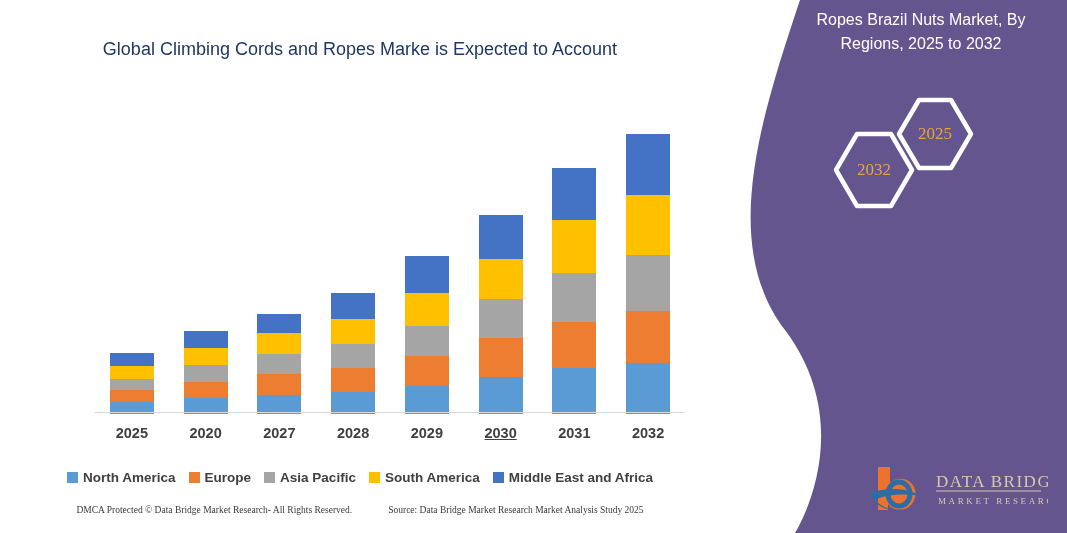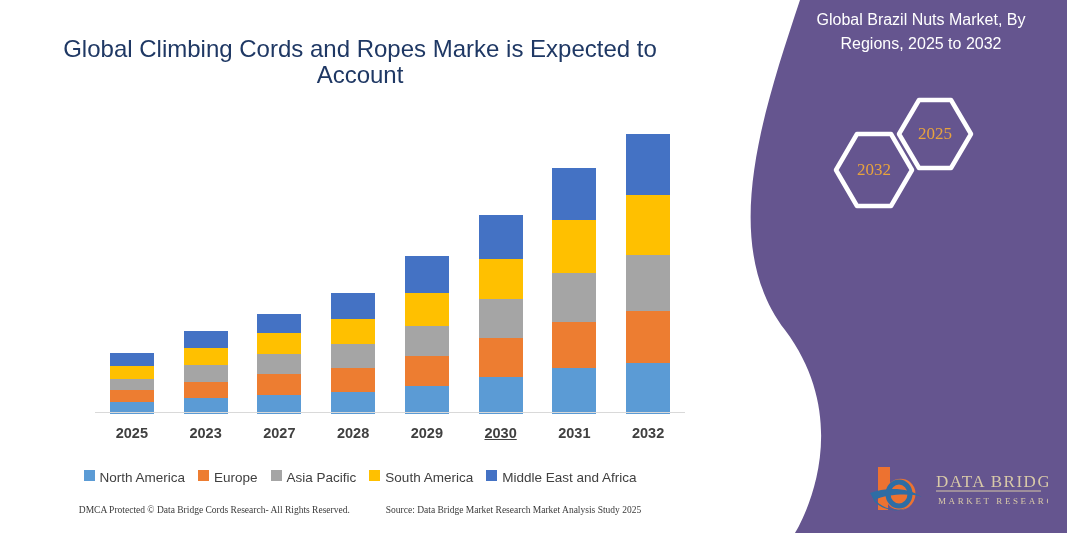--- a/index.html
+++ b/index.html
@@ -18,21 +18,21 @@
     width: 720px; height: 533px;
     background: #ffffff;
   }
 
   #chart-title {
     position: absolute;
     left: 60px; top: 36px;
     width: 600px;
     text-align: center;
     color: #1F3864;
-    font-size: 24px;
+    font-size: 18px;
     line-height: 26px;
     font-weight: 400;
   }
 
   
   #plot {
     position: absolute;
     left: 95px; top: 120px;
     width: 590px; height: 294px;
   }
@@ -72,24 +72,24 @@
     position: absolute;
     left: 0; top: 470px;
     width: 720px;
     display: flex;
     justify-content: center;
     align-items: center;
     gap: 13px;
   }
   .legend-item {
     display: flex;
-    align-items: flex-start;
+    align-items: center;
     gap: 5px;
     font-size: 13.5px;
-    font-weight: normal;
+    font-weight: bold;
     color: #404040;
     white-space: nowrap;
   }
   .swatch { width: 11px; height: 11px; display: inline-block; }
 
   
   #footer {
     position: absolute;
     left: 0; top: 505px;
     width: 720px;
@@ -214,21 +214,21 @@
         <div class="seg" title="North America 2032: 50" style="background: rgb(91, 155, 213); height: 50.6897px;"></div>
         <div class="seg" title="Europe 2032: 52" style="background: rgb(237, 125, 49); height: 52.7172px;"></div>
         <div class="seg" title="Asia Pacific 2032: 55" style="background: rgb(165, 165, 165); height: 55.7586px;"></div>
         <div class="seg" title="South America 2032: 59" style="background: rgb(255, 192, 0); height: 59.8138px;"></div>
         <div class="seg" title="Middle East and Africa 2032: 60" style="background: rgb(68, 114, 196); height: 60.8276px;"></div>
       </div>
     </div>
   <div id="axis-line"></div>
   <div class="x-labels" id="x-labels">
       <div class="x-label" style="left: 1.875px;">2025</div>
-      <div class="x-label" style="left: 75.625px;">2023</div>
+      <div class="x-label" style="left: 75.625px;">2020</div>
       <div class="x-label" style="left: 149.375px;">2027</div>
       <div class="x-label" style="left: 223.125px;">2028</div>
       <div class="x-label" style="left: 296.875px;">2029</div>
       <div class="x-label" style="left: 370.625px; text-decoration: underline;">2030</div>
       <div class="x-label" style="left: 444.375px;">2031</div>
       <div class="x-label" style="left: 518.125px;">2032</div>
     </div>
 
   <div id="legend">
       <div class="legend-item">
@@ -247,33 +247,33 @@
         <span class="swatch" style="background: rgb(255, 192, 0);"></span>
         <span>South America</span>
       </div>
       <div class="legend-item">
         <span class="swatch" style="background: rgb(68, 114, 196);"></span>
         <span>Middle East and Africa</span>
       </div>
     </div>
 
   <div id="footer">
-    <span>DMCA Protected © Data Bridge Cords Research- All Rights Reserved.</span>
+    <span>DMCA Protected © Data Bridge Market Research- All Rights Reserved.</span>
     <span>Source: Data Bridge Market Research Market Analysis Study 2025</span>
   </div>
 </div>
 
 <div id="purple-panel">
   <svg id="purple-shape" width="367" height="533" viewBox="0 0 367 533">
     <path d="M100,0 L367,0 L367,533 L95,533 C95,533 160,430 85,330 C20,245 60,120 100,0 Z" fill="#65558F"></path>
   </svg>
 </div>
 
 <div id="brand-header">
-  <div>Global Brazil Nuts Market, By</div>
+  <div>Ropes Brazil Nuts Market, By</div>
   <div>Regions, 2025 to 2032</div>
 </div>
 
 <svg class="hex" id="hex-2025" style="left:895px; top:96px;" width="80" height="76" viewBox="0 0 80 76">
   <polygon points="24,4 56,4 76,38 56,72 24,72 4,38" fill="none" stroke="#ffffff" stroke-width="4.5" stroke-linejoin="round"></polygon>
 </svg>
 <div class="hex-label" style="left:895px; top:124px; width:80px; text-align:center;">2025</div>
 
 <svg class="hex" id="hex-2032" style="left:832px; top:130px;" width="84" height="80" viewBox="0 0 84 80">
   <polygon points="25,4 59,4 80,40 59,76 25,76 4,40" fill="none" stroke="#ffffff" stroke-width="4.5" stroke-linejoin="round"></polygon>

